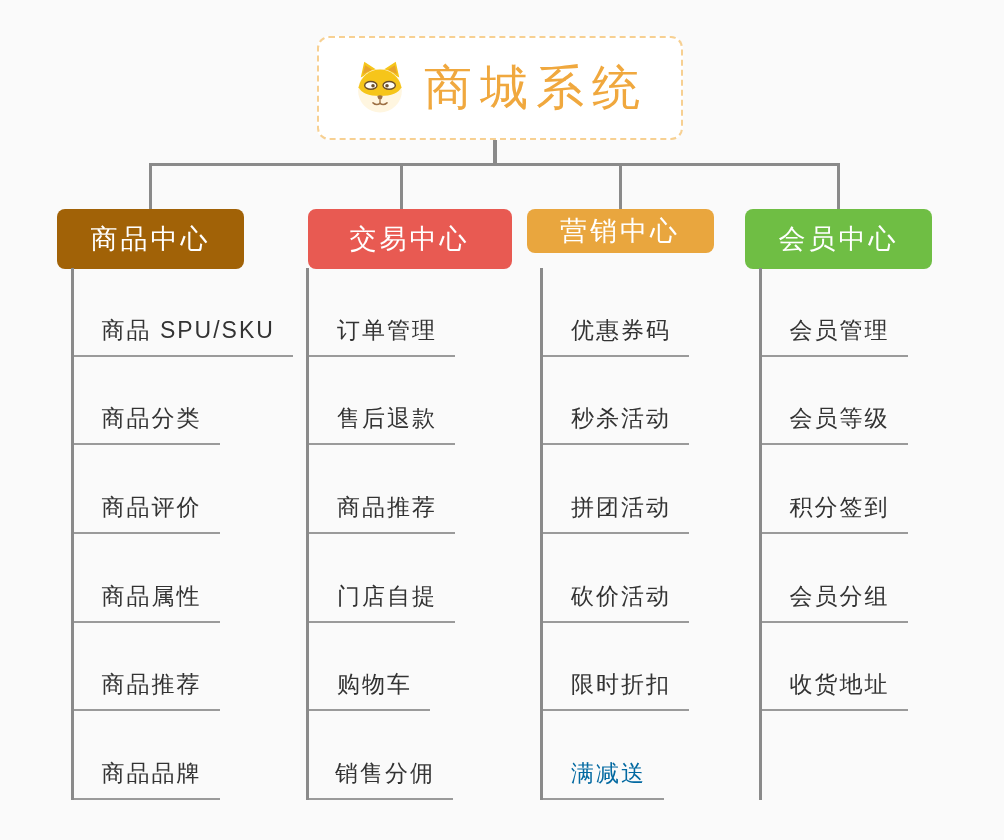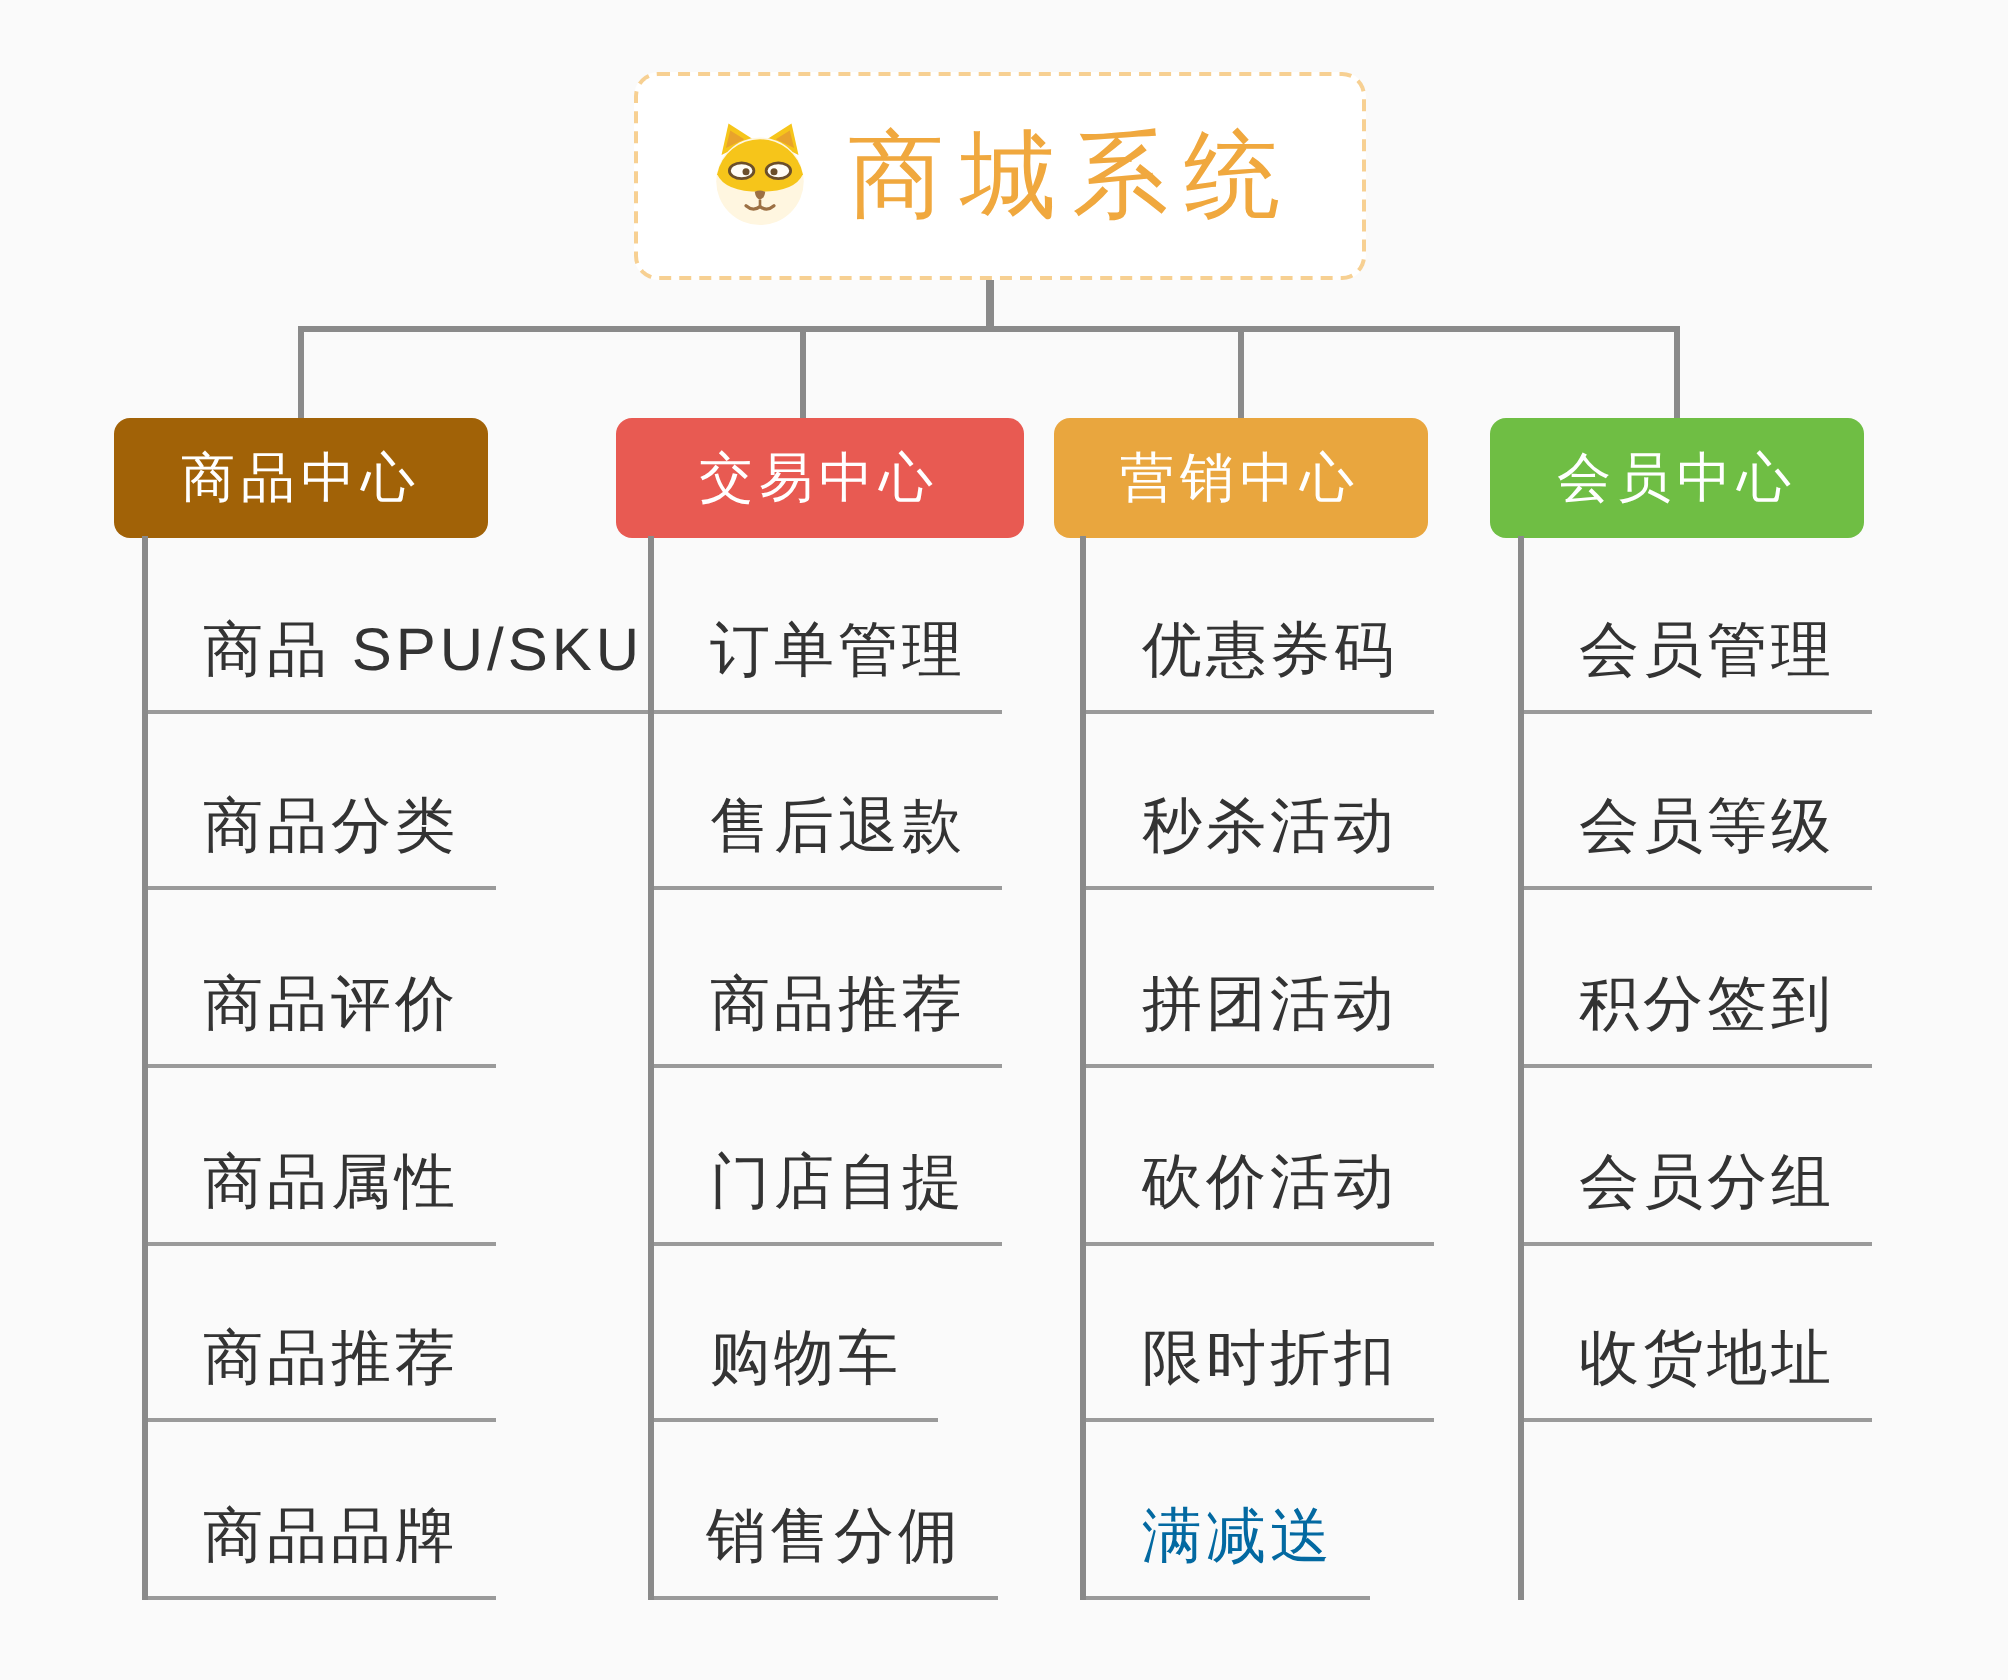--- a/index.html
+++ b/index.html
@@ -55,21 +55,21 @@
     grid-template-rows:repeat(6,1fr);
   }
   .child-row{
     display:flex;
     align-items:flex-end;
   }
   .child-item{
     display:inline-block;
     padding:0 18px 9px 28px;
     border-bottom:2px solid #c2410c;
-    font-size:30px;
+    font-size:23px;
     letter-spacing:2px;
     color:#333333;
     white-space:nowrap;
   }
 </style>
 </head>
 <body>
 
 <div id="stage" style="background: rgb(250, 250, 250);">
 
@@ -118,42 +118,42 @@
       </div>
       <div class="child-row">
         <div class="child-item" style="border-bottom-color: rgb(154, 154, 154); color: rgb(51, 51, 51);">商品推荐</div>
       </div>
       <div class="child-row">
         <div class="child-item" style="border-bottom-color: rgb(154, 154, 154); color: rgb(51, 51, 51);">商品品牌</div>
       </div>
     </div>
     <div class="line" style="left: 399.5px; top: 163px; width: 3px; height: 46px; background: rgb(138, 138, 138);"></div>
     <div class="branch-node" style="left: 307.5px; top: 209px; width: 204px; height: 60px; background: rgb(232, 90, 82); color: rgb(255, 255, 255);">交易中心</div>
-    <div class="column" style="left: 324px; top: 268px; height: 532px; border-left-color: rgb(138, 138, 138);">
+    <div class="column" style="left: 306px; top: 268px; height: 532px; border-left-color: rgb(138, 138, 138);">
       <div class="child-row">
         <div class="child-item" style="border-bottom-color: rgb(154, 154, 154); color: rgb(51, 51, 51);">订单管理</div>
       </div>
       <div class="child-row">
         <div class="child-item" style="border-bottom-color: rgb(154, 154, 154); color: rgb(51, 51, 51);">售后退款</div>
       </div>
       <div class="child-row">
         <div class="child-item" style="border-bottom-color: rgb(154, 154, 154); color: rgb(51, 51, 51);">商品推荐</div>
       </div>
       <div class="child-row">
         <div class="child-item" style="border-bottom-color: rgb(154, 154, 154); color: rgb(51, 51, 51);">门店自提</div>
       </div>
       <div class="child-row">
         <div class="child-item" style="border-bottom-color: rgb(154, 154, 154); color: rgb(51, 51, 51);">购物车</div>
       </div>
       <div class="child-row">
         <div class="child-item" style="border-bottom-color: rgb(154, 154, 154); color: rgb(51, 51, 51); padding-left: 26px;">销售分佣</div>
       </div>
     </div>
     <div class="line" style="left: 618.5px; top: 163px; width: 3px; height: 46px; background: rgb(138, 138, 138);"></div>
-    <div class="branch-node" style="left: 526.5px; top: 209px; width: 187px; height: 60px; background: rgb(233, 166, 62); color: rgb(255, 255, 255);">营销中心</div>
+    <div class="branch-node" style="left: 526.5px; top: 209px; width: 187px; height: 44px; background: rgb(233, 166, 62); color: rgb(255, 255, 255);">营销中心</div>
     <div class="column" style="left: 540px; top: 268px; height: 532px; border-left-color: rgb(138, 138, 138);">
       <div class="child-row">
         <div class="child-item" style="border-bottom-color: rgb(154, 154, 154); color: rgb(51, 51, 51);">优惠券码</div>
       </div>
       <div class="child-row">
         <div class="child-item" style="border-bottom-color: rgb(154, 154, 154); color: rgb(51, 51, 51);">秒杀活动</div>
       </div>
       <div class="child-row">
         <div class="child-item" style="border-bottom-color: rgb(154, 154, 154); color: rgb(51, 51, 51);">拼团活动</div>
       </div>

